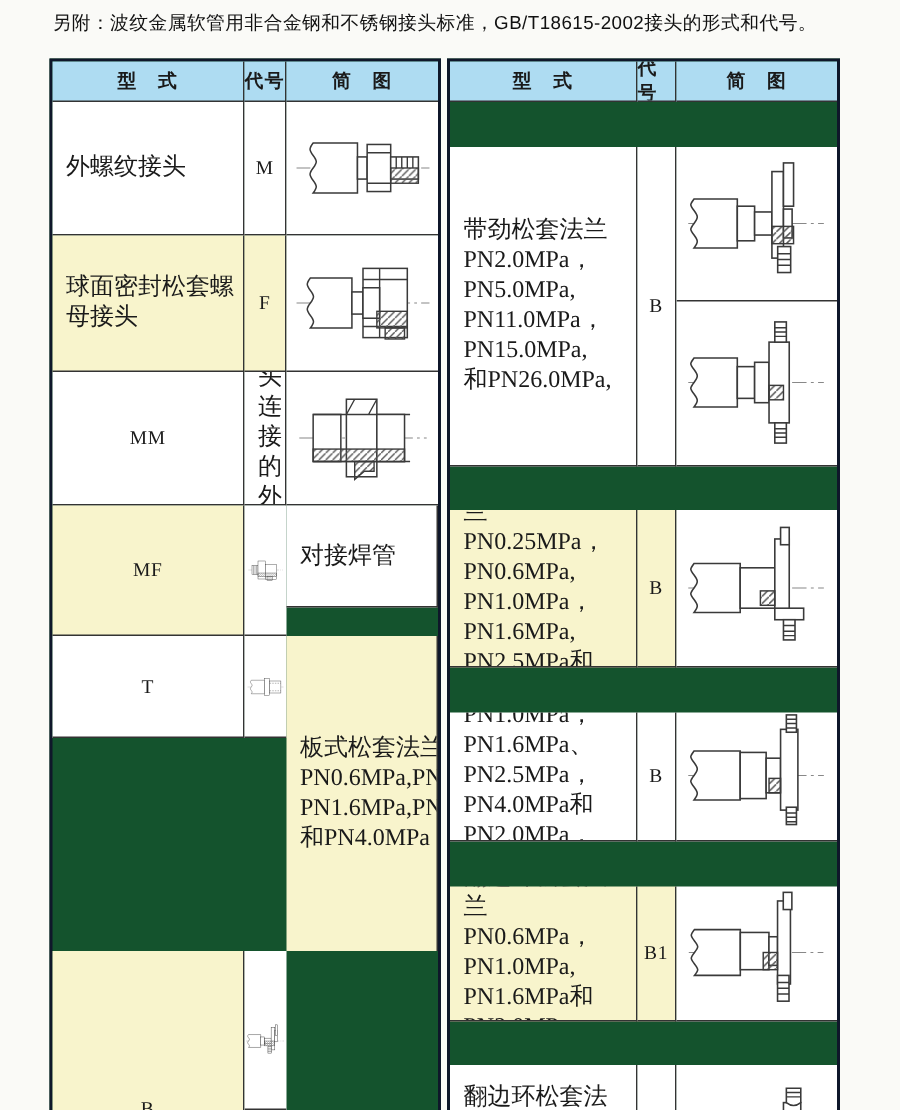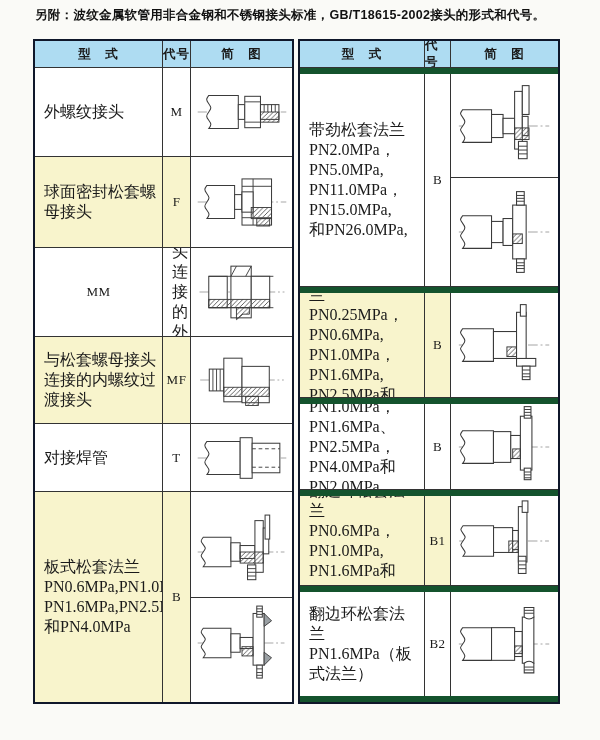--- a/index.html
+++ b/index.html
@@ -3,21 +3,21 @@
 <meta charset="utf-8">
 <style>
   html,body{margin:0;padding:0;}
   body{
     width:600px;height:740px;background:#fafaf7;
     font-family:"Liberation Serif",serif;color:#1a1a1a;
     position:relative;overflow:hidden;
   }
   .title{
     position:absolute;left:35px;top:7px;width:540px;
-    font-family:"Liberation Sans",sans-serif;font-weight:bold;
+    font-family:"Liberation Sans",sans-serif;font-weight:normal;
     font-size:12.5px;letter-spacing:.3px;color:#111;
   }
   .tables{position:absolute;left:33px;top:39px;display:flex;gap:4px;}
   .tbl{display:grid;border:2px solid #0f172a;background:#14532d;}
   .tbl-left{grid-template-columns:128px 28px 101px;}
   .tbl-right{grid-template-columns:125px 26px 107px;}
   .c{
     border-right:1px solid #333;border-bottom:1px solid #333;
     box-sizing:border-box;background:#fff;overflow:hidden;
   }
@@ -104,21 +104,20 @@
         <line class="cl" x1="6" y1="44" x2="98" y2="44"></line>
         <rect class="fw" x="16" y="27" width="20" height="34"></rect>
         <rect class="fw" x="40" y="16" width="22" height="56"></rect>
         <path class="ln" d="M40 27 L46 16 M62 16 L56 27 M16 27 H86 M16 61 H86"></path>
         <rect class="fw" x="62" y="27" width="20" height="34"></rect>
         <rect class="ht" x="16" y="52" width="66" height="9"></rect>
         <path class="ht" d="M46 61 h14 v7 h-7 l-7 6 z"></path>
       </svg>
     </div>
 
-    <div class="c type hL4 yl">与松套螺母接头连接的内螺纹过渡接头</div>
     <div class="c code hL4 yl">MF</div>
     <div class="c diag hL4 last">
       <svg width="96" height="80" viewBox="0 0 104 88">
         <line class="cl" x1="6" y1="44" x2="98" y2="44"></line>
         <rect class="fw" x="16" y="32" width="16" height="24"></rect>
         <path class="ln" d="M20 32 V56 M24 32 V56 M28 32 V56"></path>
         <rect class="fw" x="32" y="20" width="20" height="48"></rect>
         <rect class="fw" x="52" y="29" width="30" height="40"></rect>
         <rect class="ht" x="32" y="52" width="50" height="10"></rect>
         <rect class="ht" x="56" y="62" width="14" height="10"></rect>

